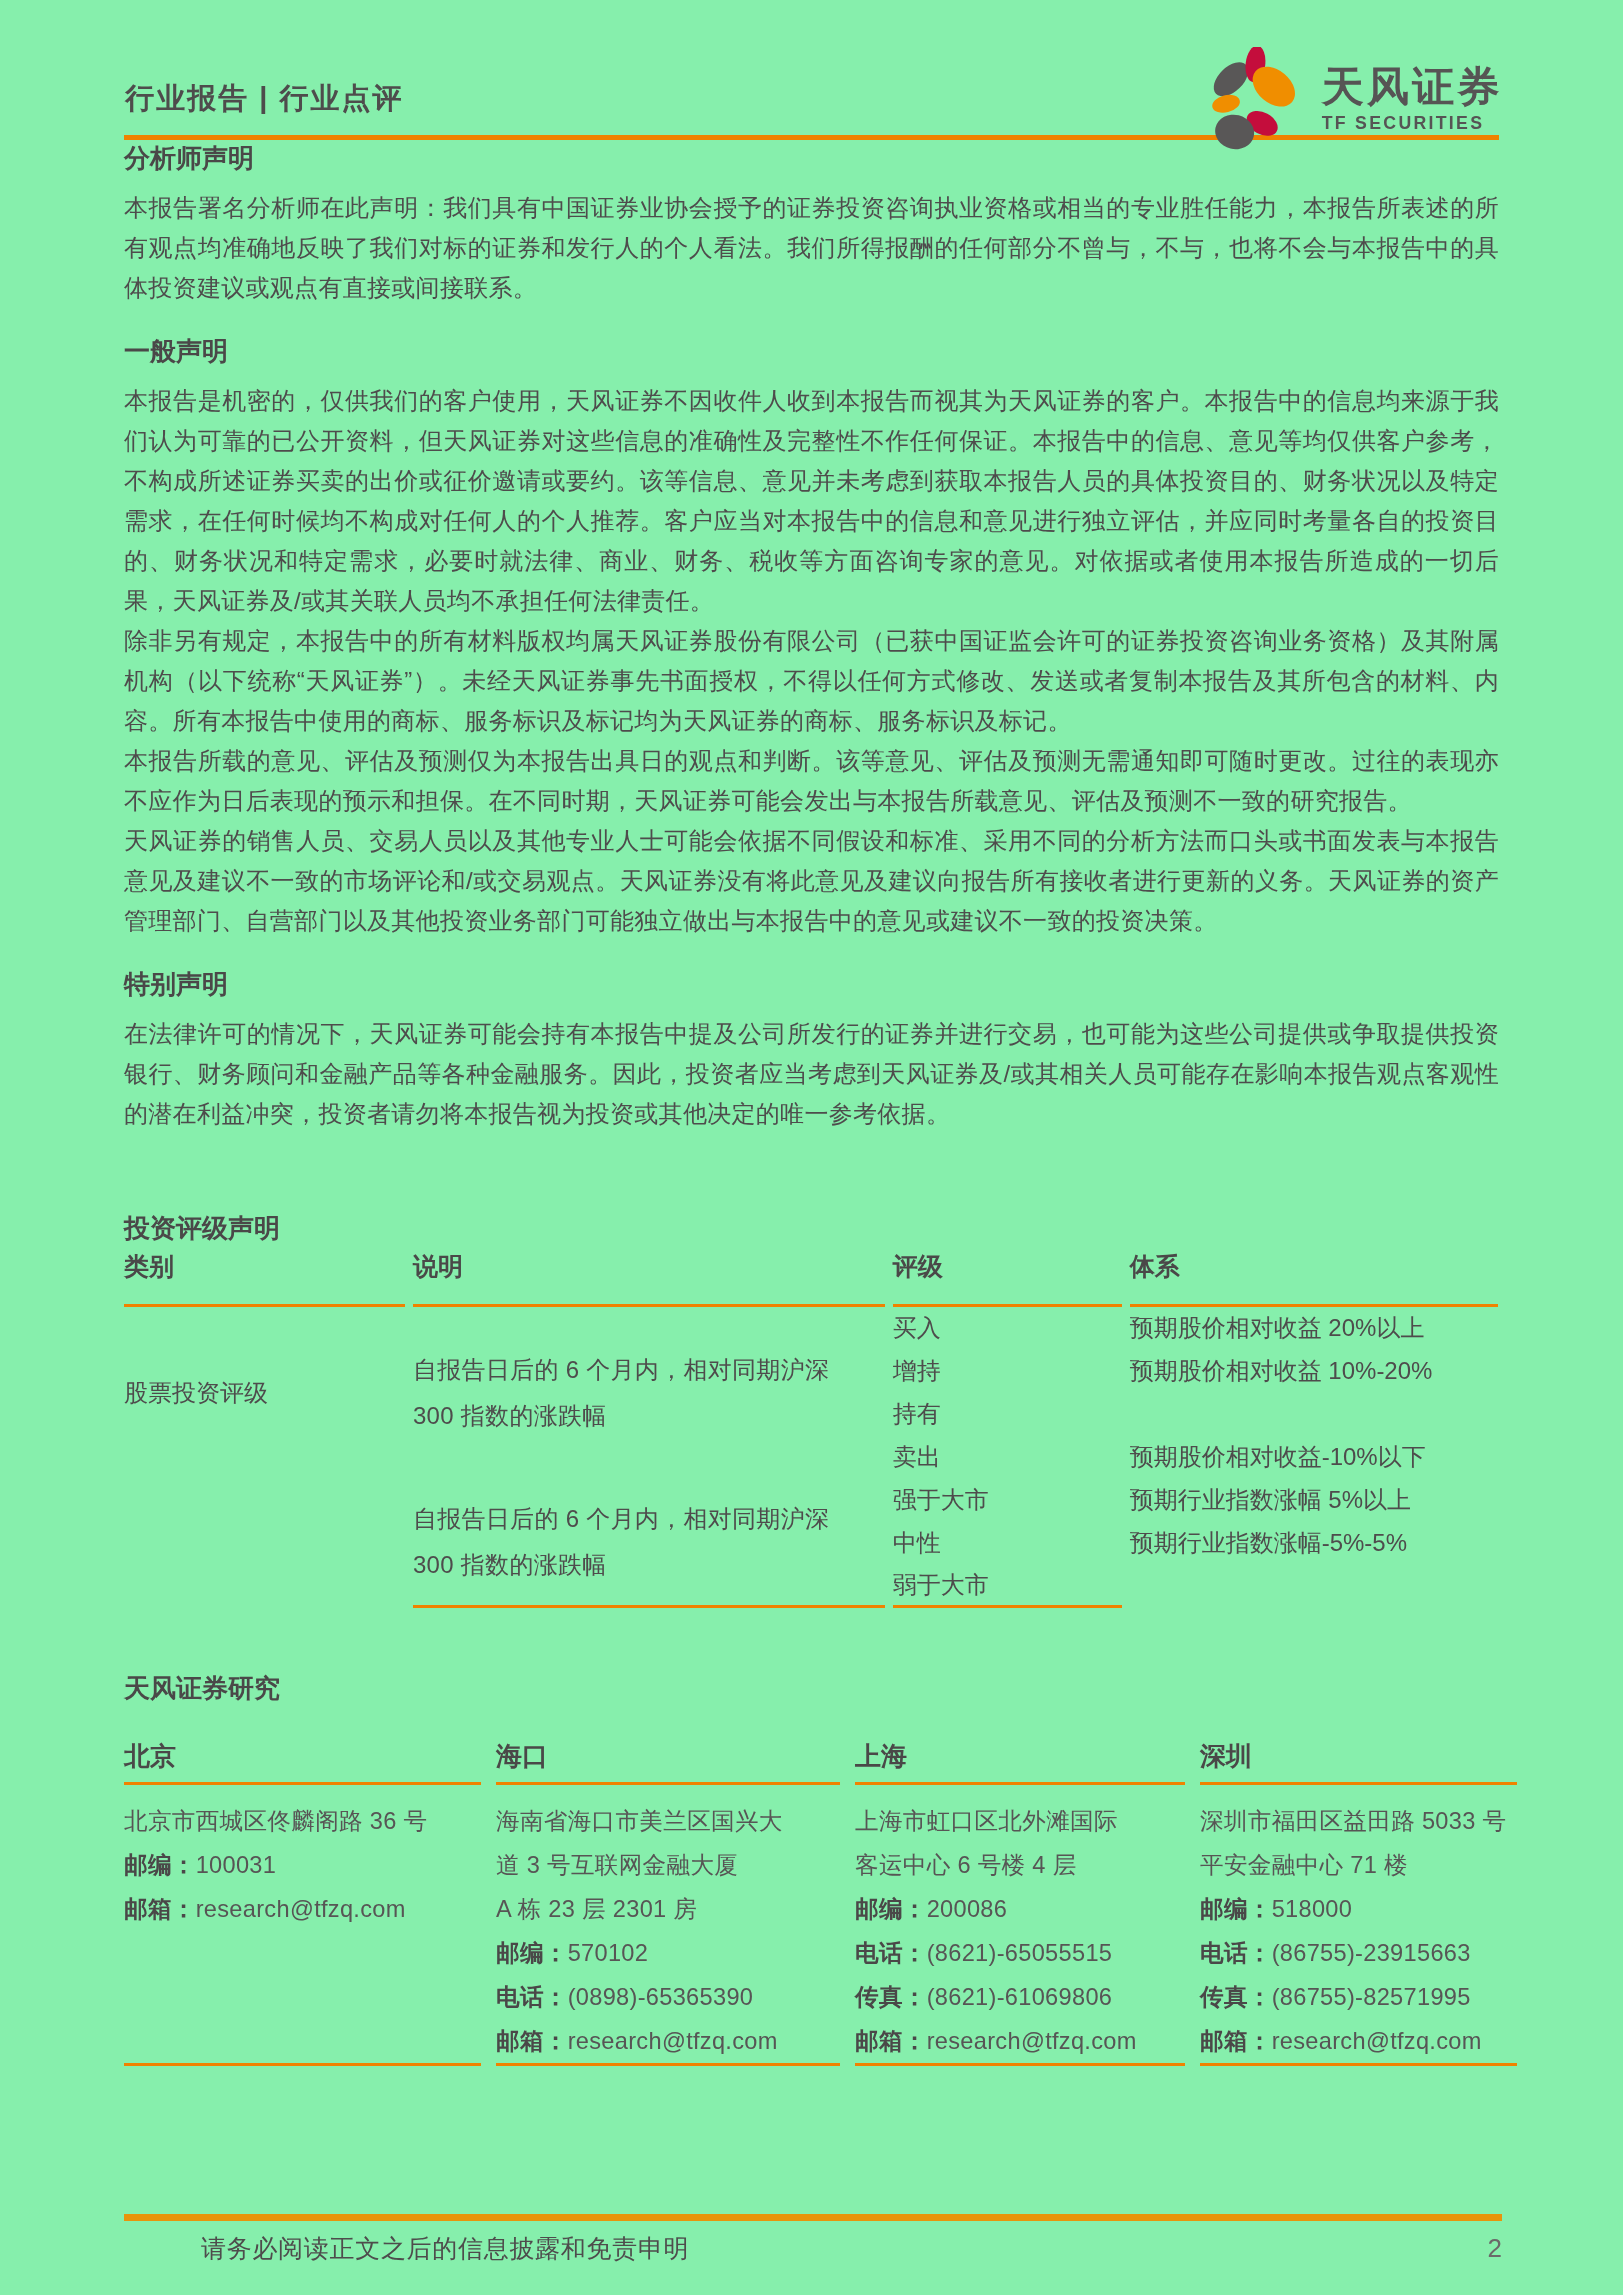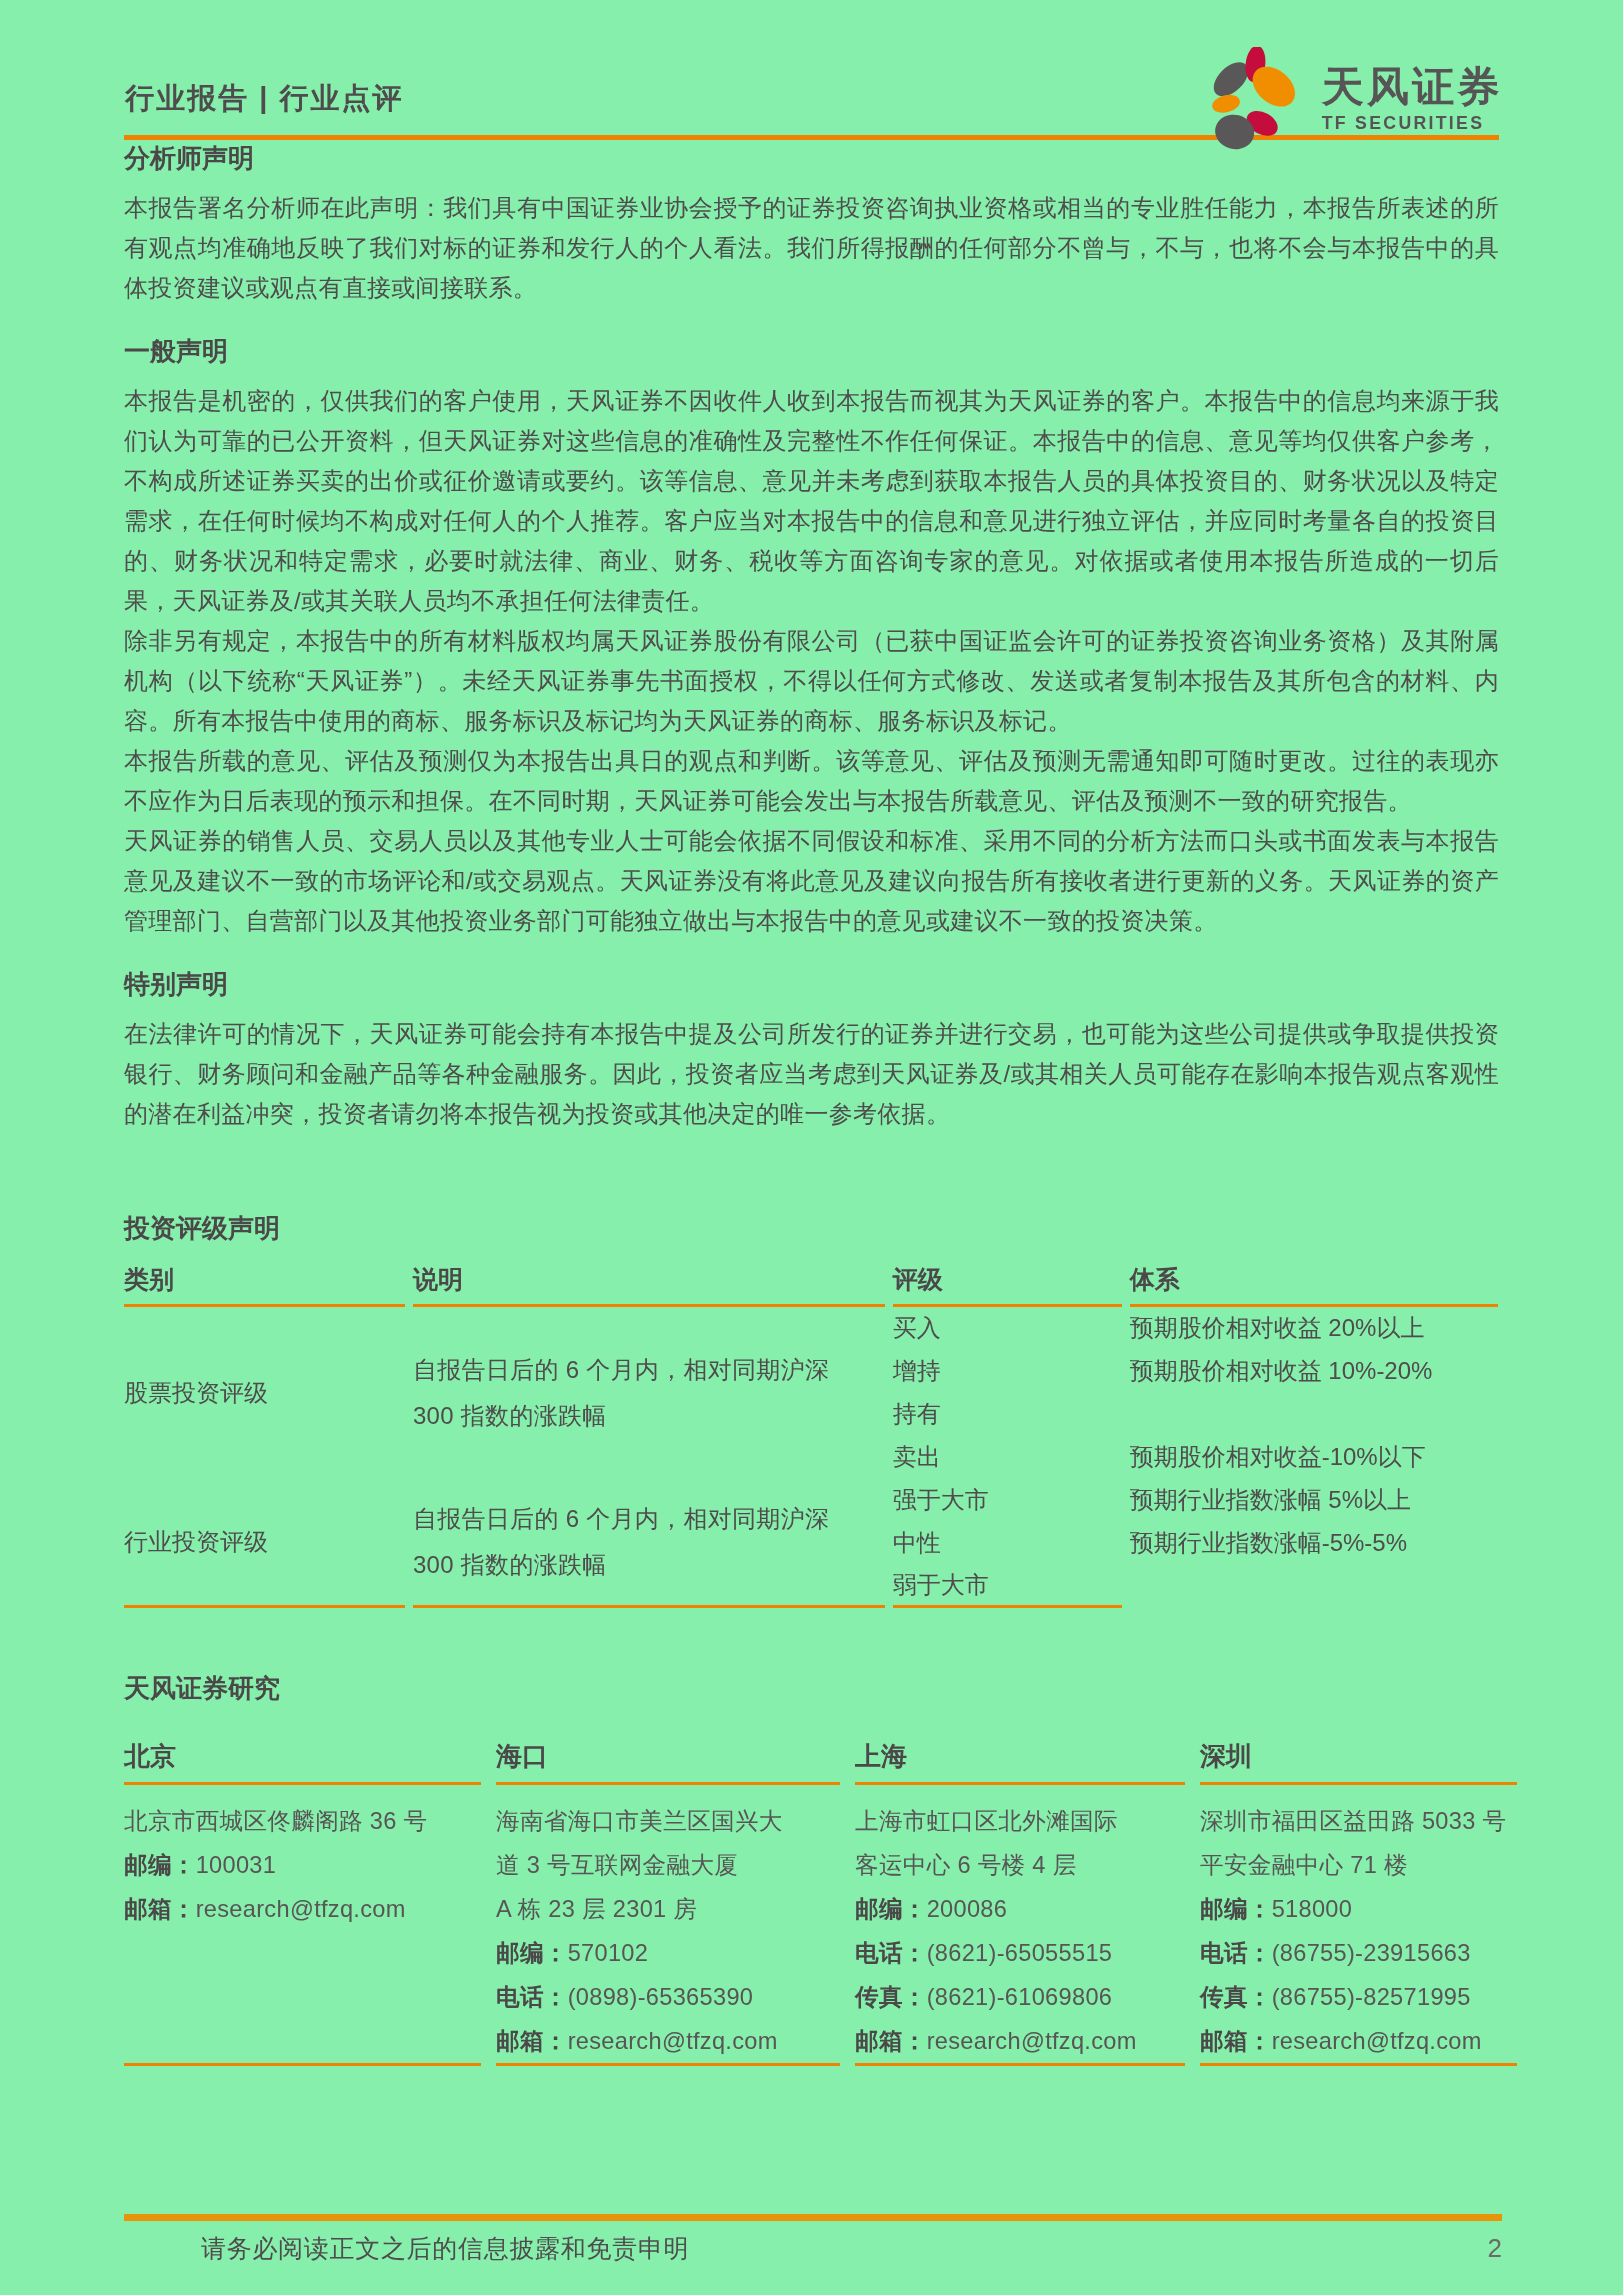--- a/index.html
+++ b/index.html
@@ -24,21 +24,21 @@
   .mt-s1{}
   .mt-s2{margin-top:26px;}
   .sec-body{margin-top:13px;}
   .sec-body p{margin:0;font-size:24px;line-height:40px;letter-spacing:0.3px;
               text-align:justify;color:#4e4c4c;}
 
   
   .rating-title{margin-top:77px;}
   .rt{display:grid;grid-template-columns:281px 472px 229px 368px;column-gap:7.9px;
       grid-template-rows:46px repeat(7,43px);margin-top:15.7px;font-size:24px;color:#4e4c4c;}
-  .rt-h{grid-row:1;display:flex;align-items:flex-end;padding-bottom:8px;font-weight:bold;
+  .rt-h{grid-row:1;display:flex;align-items:flex-end;padding-bottom:21px;font-weight:bold;
         font-size:25px;border-bottom:3.9px solid #EF8200;color:#4a4848;}
   .rt-cat{grid-column:1;display:flex;align-items:center;}
   .rt-desc{grid-column:2;display:flex;align-items:center;line-height:46px;padding-right:37px;
            letter-spacing:0.3px;}
   .rt-rating{grid-column:3;display:flex;align-items:center;}
   .rt-sys{grid-column:4;display:flex;align-items:center;}
   .rt-b{border-bottom:3.9px solid #EF8200;}
 
   
   .research-title{margin-top:63px;}
@@ -112,21 +112,20 @@
       <div class="rt-cat" style="grid-row:2/6">股票投资评级</div>
       <div class="rt-desc" style="grid-row:2/6">自报告日后的 6 个月内，相对同期沪深 300 指数的涨跌幅</div>
       <div class="rt-rating" style="grid-row:2">买入</div>
       <div class="rt-sys" style="grid-row:2">预期股价相对收益 20%以上</div>
       <div class="rt-rating" style="grid-row:3">增持</div>
       <div class="rt-sys" style="grid-row:3">预期股价相对收益 10%-20%</div>
       <div class="rt-rating" style="grid-row:4">持有</div>
       <div class="rt-rating" style="grid-row:5">卖出</div>
       <div class="rt-sys" style="grid-row:5">预期股价相对收益-10%以下</div>
 
-      <div class="rt-cat rt-b" style="grid-row:6/9">行业投资评级</div>
       <div class="rt-desc rt-b" style="grid-row:6/9">自报告日后的 6 个月内，相对同期沪深 300 指数的涨跌幅</div>
       <div class="rt-rating" style="grid-row:6">强于大市</div>
       <div class="rt-sys" style="grid-row:6">预期行业指数涨幅 5%以上</div>
       <div class="rt-rating" style="grid-row:7">中性</div>
       <div class="rt-sys" style="grid-row:7">预期行业指数涨幅-5%-5%</div>
       <div class="rt-rating rt-b" style="grid-row:8">弱于大市</div>
     </div>
 
     <div class="sec-title research-title">天风证券研究</div>
     <div class="offices">

